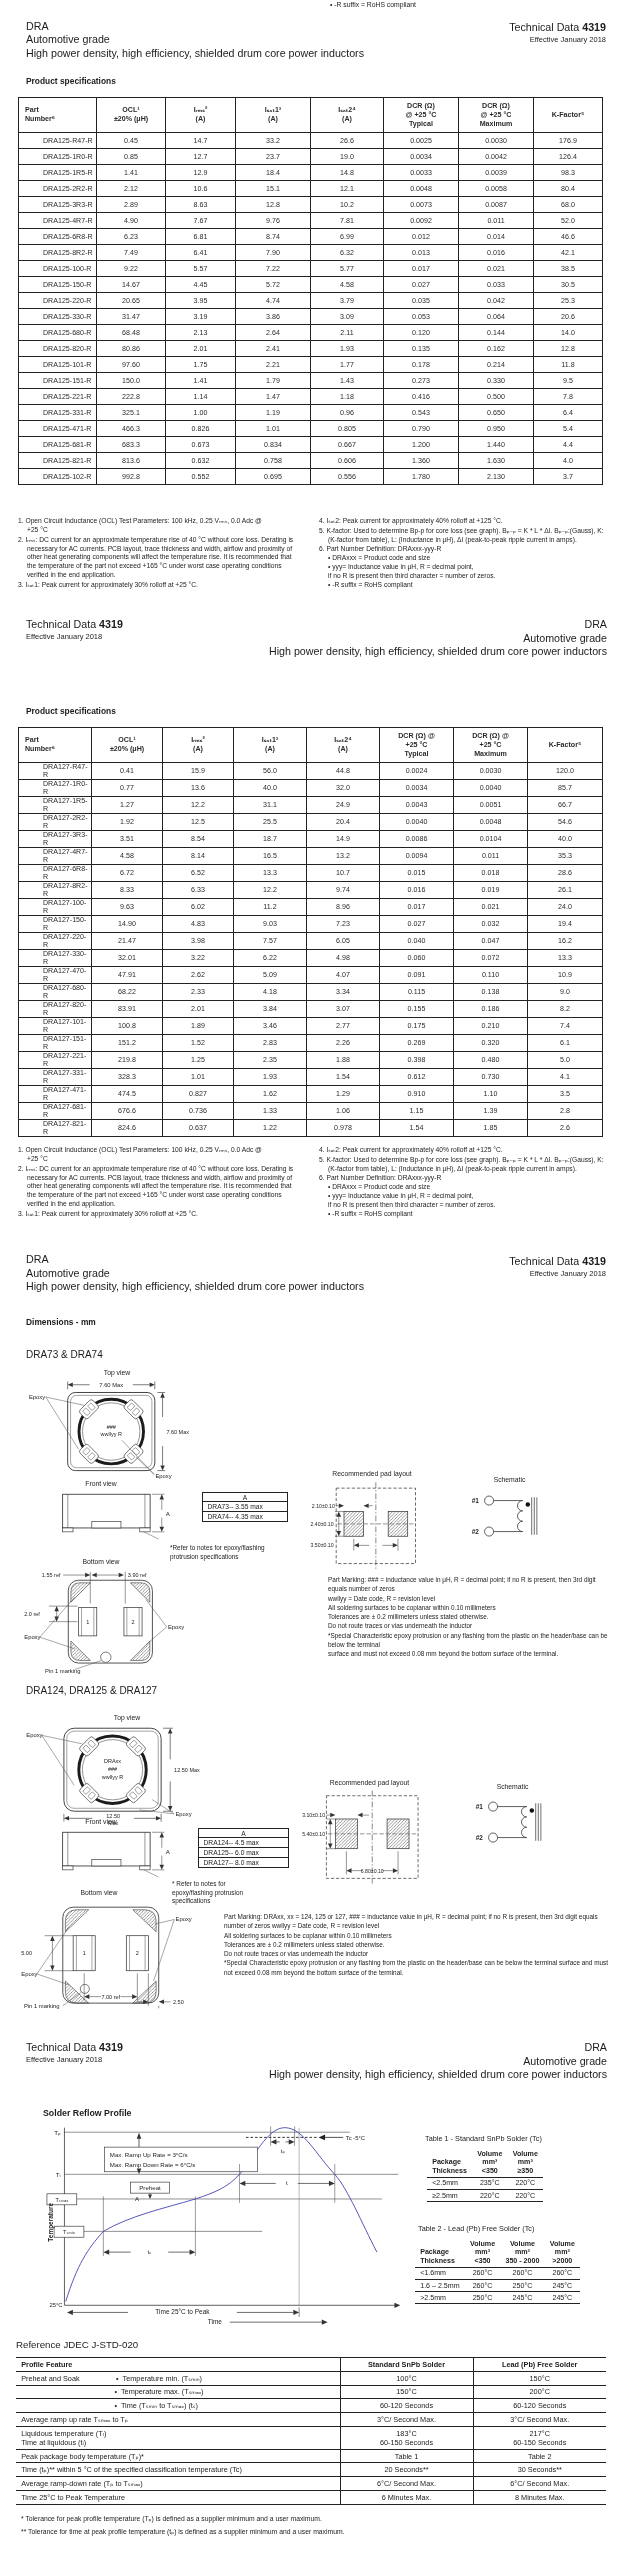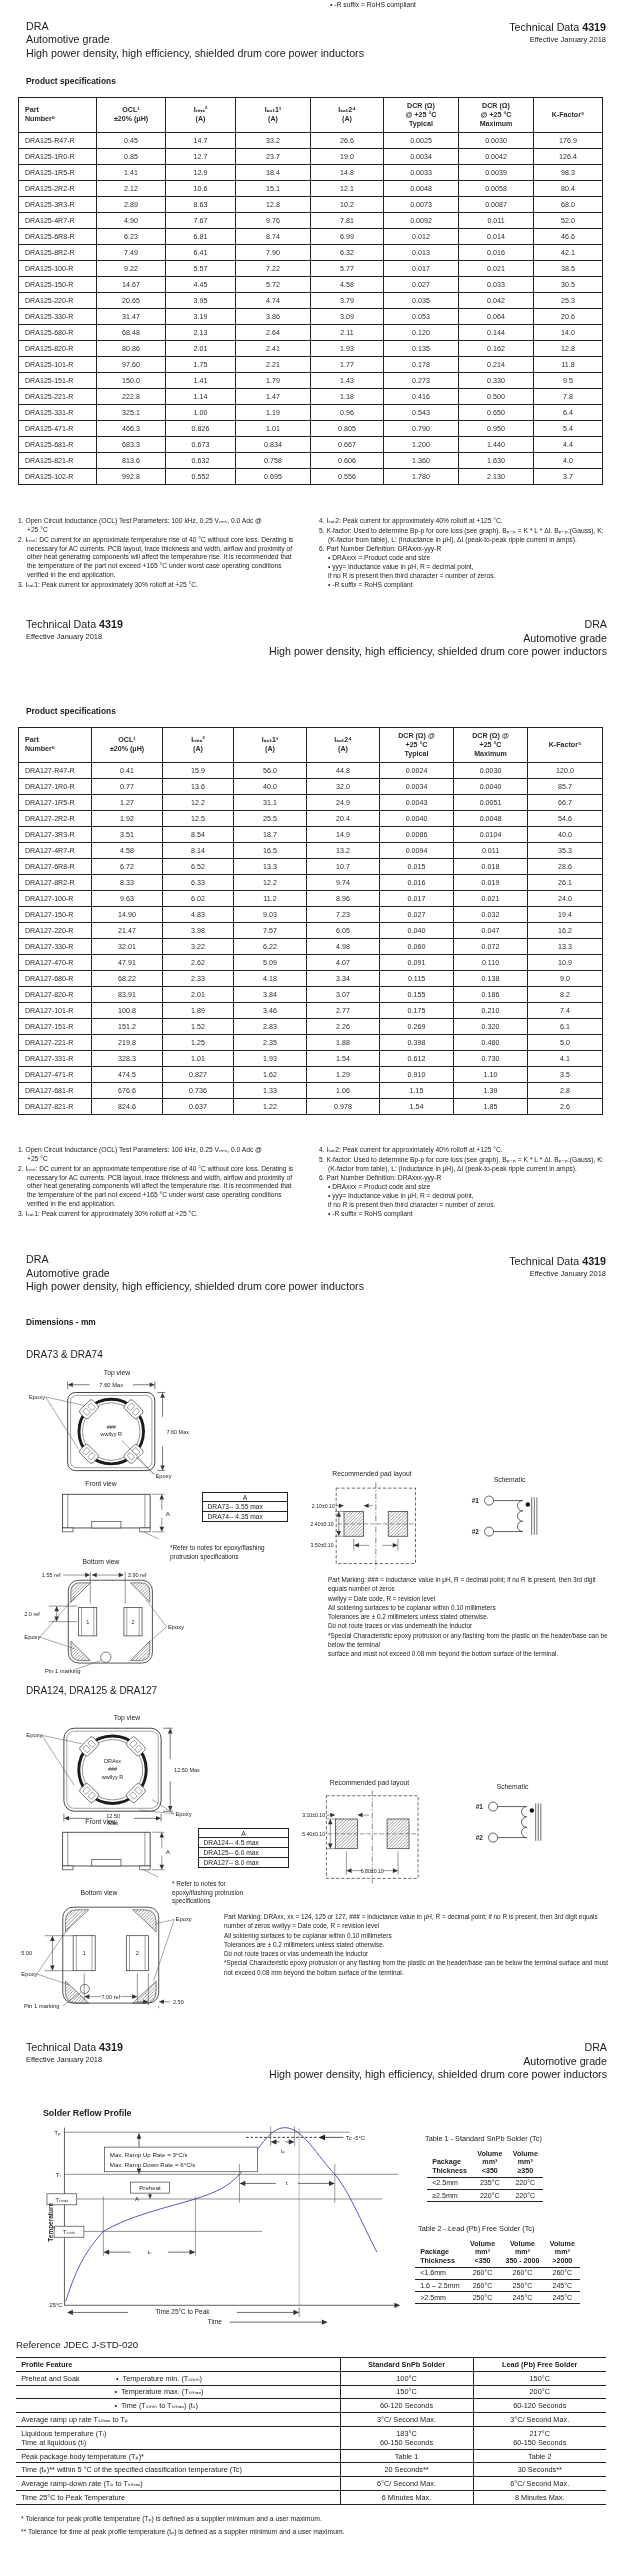--- a/index.html
+++ b/index.html
@@ -13,21 +13,21 @@
   .small{font-size:7.5px;line-height:9.7px}
   .sect{font-size:8.4px;font-weight:700}
   .sub{font-size:10px;font-weight:400}
   .cap{font-size:6.8px;text-align:center}
   .rightal{text-align:right}
   
   table.spec{border-collapse:collapse;table-layout:fixed;width:584px;border:1.3px solid #222;background:#fff}
   .spec th,.spec td{border:0.9px solid #222;font-size:7.1px;text-align:center;padding:0 1.3px;height:16px;color:#2a2a2a}
   .spec th{font-weight:700;white-space:pre-line;height:auto;padding:3.9px 2.6px;line-height:1.25;vertical-align:middle}
   .spec th.h0{text-align:left;padding-left:6px}
-  .spec td.c0{text-align:left;padding-left:6px}
+  .spec td.c0{text-align:left;padding-left:24px}
   
   .fn{font-size:6.7px;line-height:1.34}
   .fn .it{padding-left:9px;text-indent:-9px;white-space:pre-line;margin-bottom:0.6px}
   
   .mark{font-size:6.4px;line-height:1.45;white-space:pre-line}
   .atable{border:1px solid #222;background:#fff;font-size:6.7px}
   .ath{border-bottom:0.8px solid #222;text-align:center;padding:0.6px 2.6px}
   .atr{padding:1px 4.5px;white-space:pre}
   .atr+.atr{border-top:0.6px solid #222}
   .refer{font-size:6.4px;line-height:1.35;white-space:pre-line}

